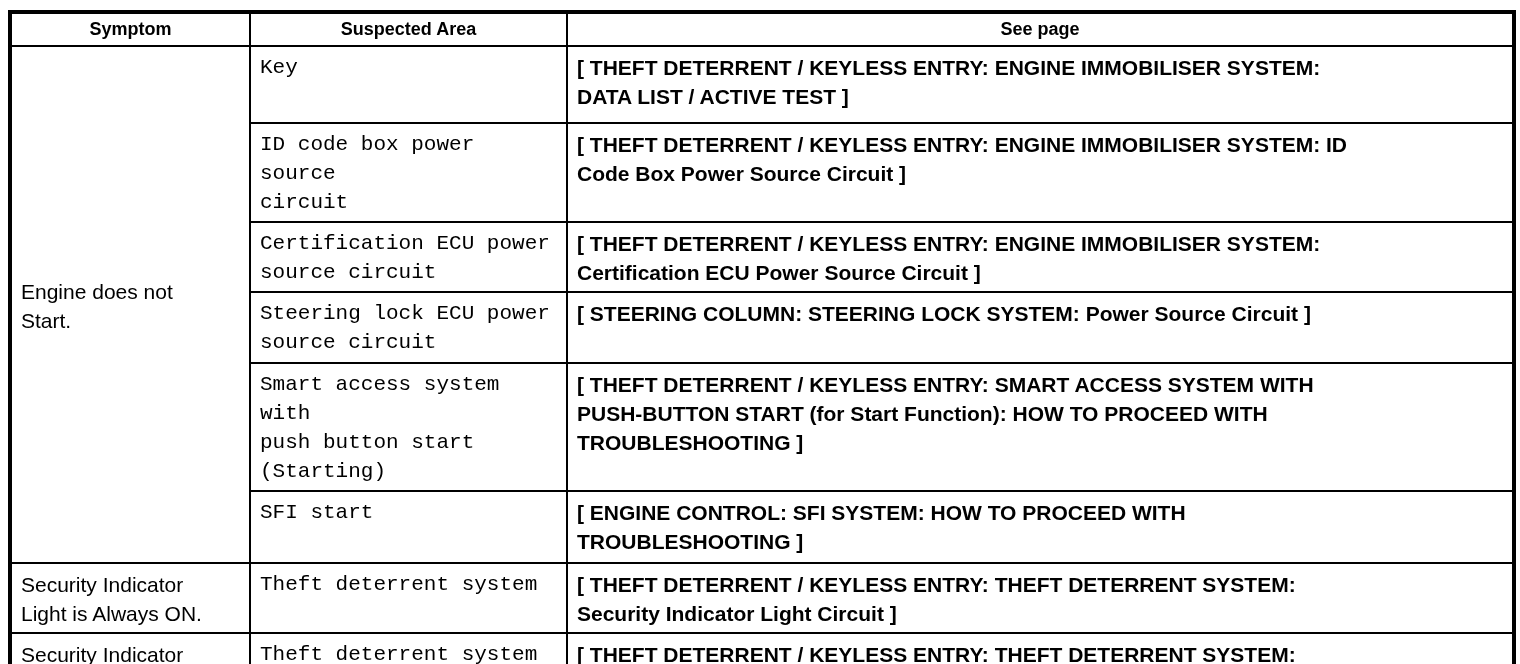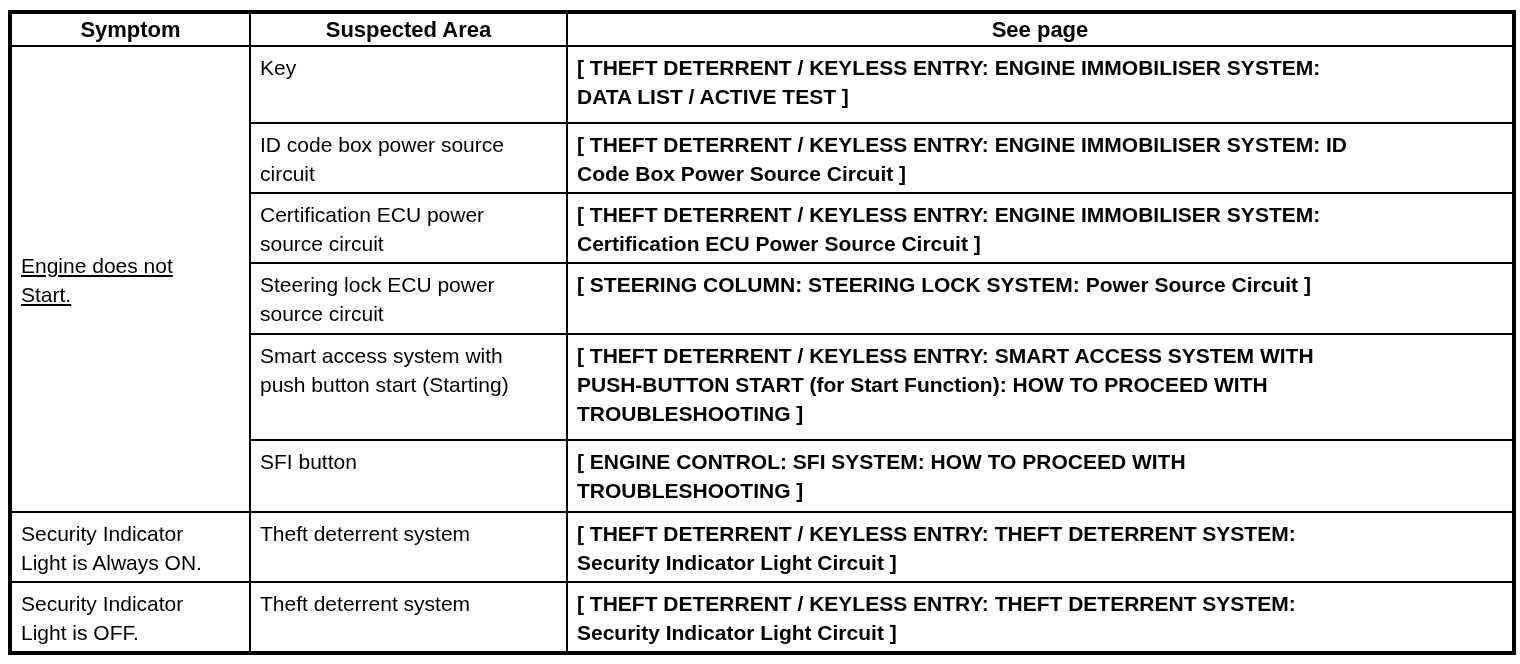--- a/index.html
+++ b/index.html
@@ -23,36 +23,36 @@
     background: #ffffff;
     border: 4px solid #000000;
   }
   table.symptom-table td, table.symptom-table th {
     border: 2px solid #000000;
     box-sizing: border-box;
     white-space: pre-line;
     overflow: hidden;
   }
   th.hdr {
-    font-size: 22px;
+    font-size: 18px;
     font-weight: bold;
     text-align: center;
     vertical-align: middle;
     padding: 2px 4px;
     border-bottom: 3px solid #000000;
   }
   td.cell {
     font-size: 21px;
     line-height: 29px;
     vertical-align: top;
     padding: 6px 4px 4px 9px;
   }
   td.symptom-cell { font-weight: normal; }
-  td.symptom-span { vertical-align: middle; text-decoration: underline; }
-  td.area-cell { font-weight: normal; }
+  td.symptom-span { vertical-align: middle; }
+  td.area-cell { font-weight: normal; font-family: Liberation Mono, monospace; }
   td.see-cell { font-weight: bold; }
   .col-symptom { width: 240px; }
   .col-area    { width: 317px; }
   .col-see     { width: 947px; }
 </style>
 </head>
 <body>
 
 <div class="page">
   <table class="symptom-table">
@@ -92,21 +92,21 @@
       <td class="cell see-cell">[ STEERING COLUMN: STEERING LOCK SYSTEM: Power Source Circuit ]</td>
     </tr>
     <tr style="height:106px">
       <td class="cell area-cell">Smart access system with
 push button start (Starting)</td>
       <td class="cell see-cell">[ THEFT DETERRENT / KEYLESS ENTRY: SMART ACCESS SYSTEM WITH
 PUSH-BUTTON START (for Start Function): HOW TO PROCEED WITH
 TROUBLESHOOTING ]</td>
     </tr>
     <tr style="height:72px">
-      <td class="cell area-cell">SFI button</td>
+      <td class="cell area-cell">SFI start</td>
       <td class="cell see-cell">[ ENGINE CONTROL: SFI SYSTEM: HOW TO PROCEED WITH
 TROUBLESHOOTING ]</td>
     </tr>
     <tr style="height:70px">
       <td class="cell symptom-cell">Security Indicator
 Light is Always ON.</td>
       <td class="cell area-cell">Theft deterrent system</td>
       <td class="cell see-cell">[ THEFT DETERRENT / KEYLESS ENTRY: THEFT DETERRENT SYSTEM:
 Security Indicator Light Circuit ]</td>
     </tr>

